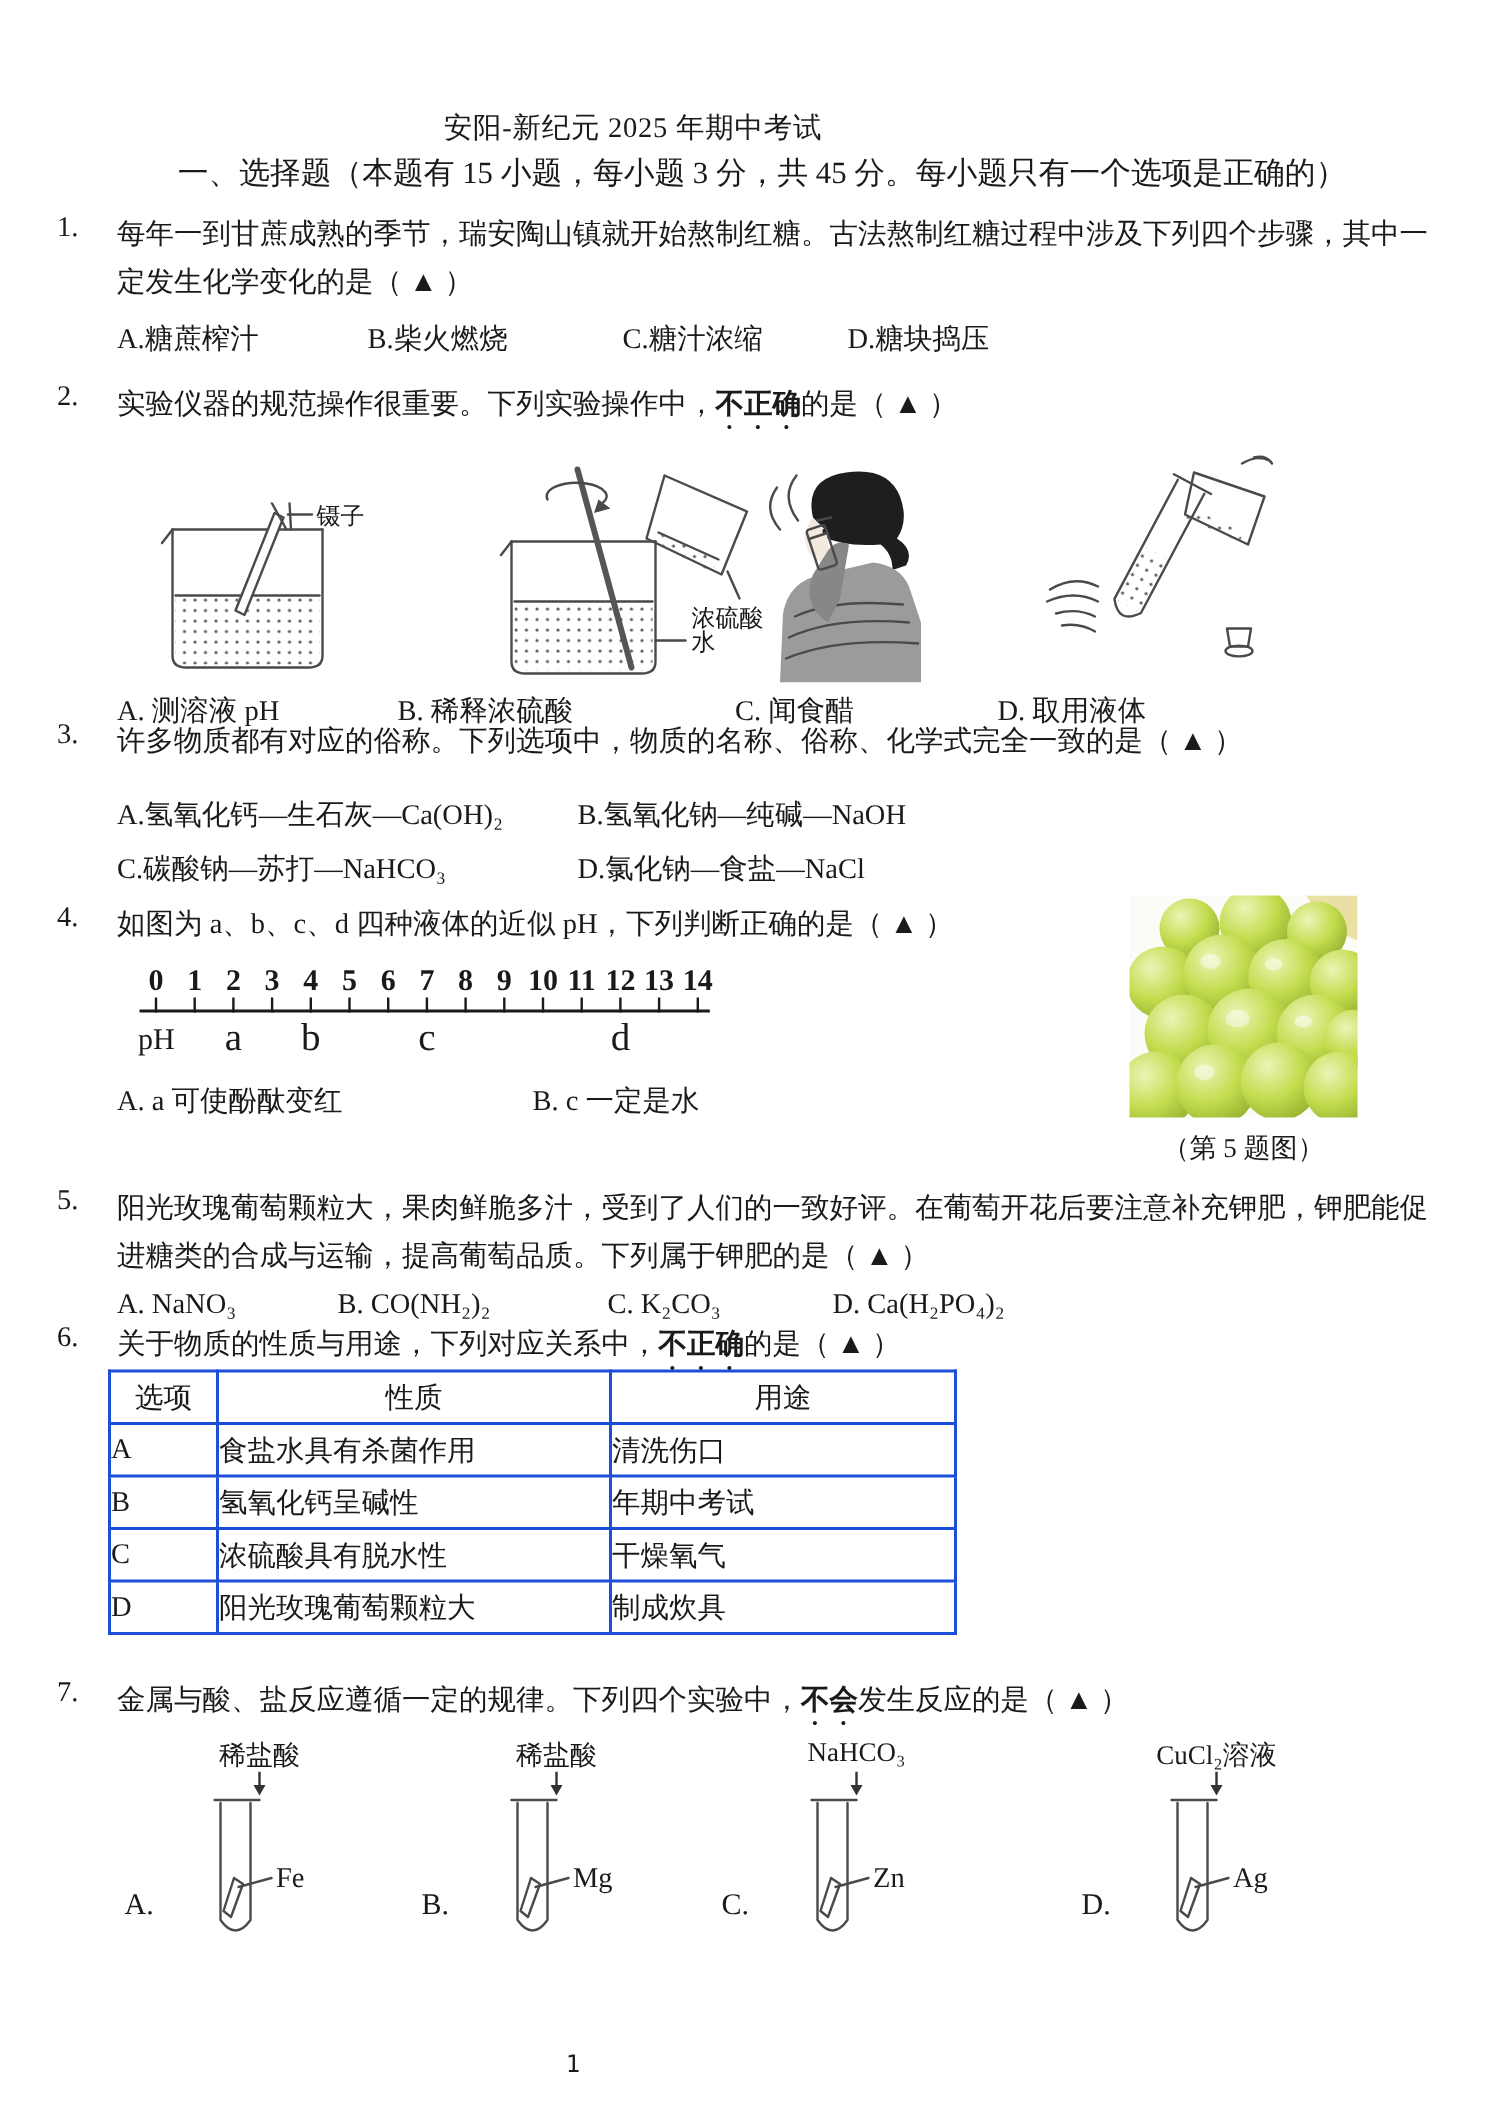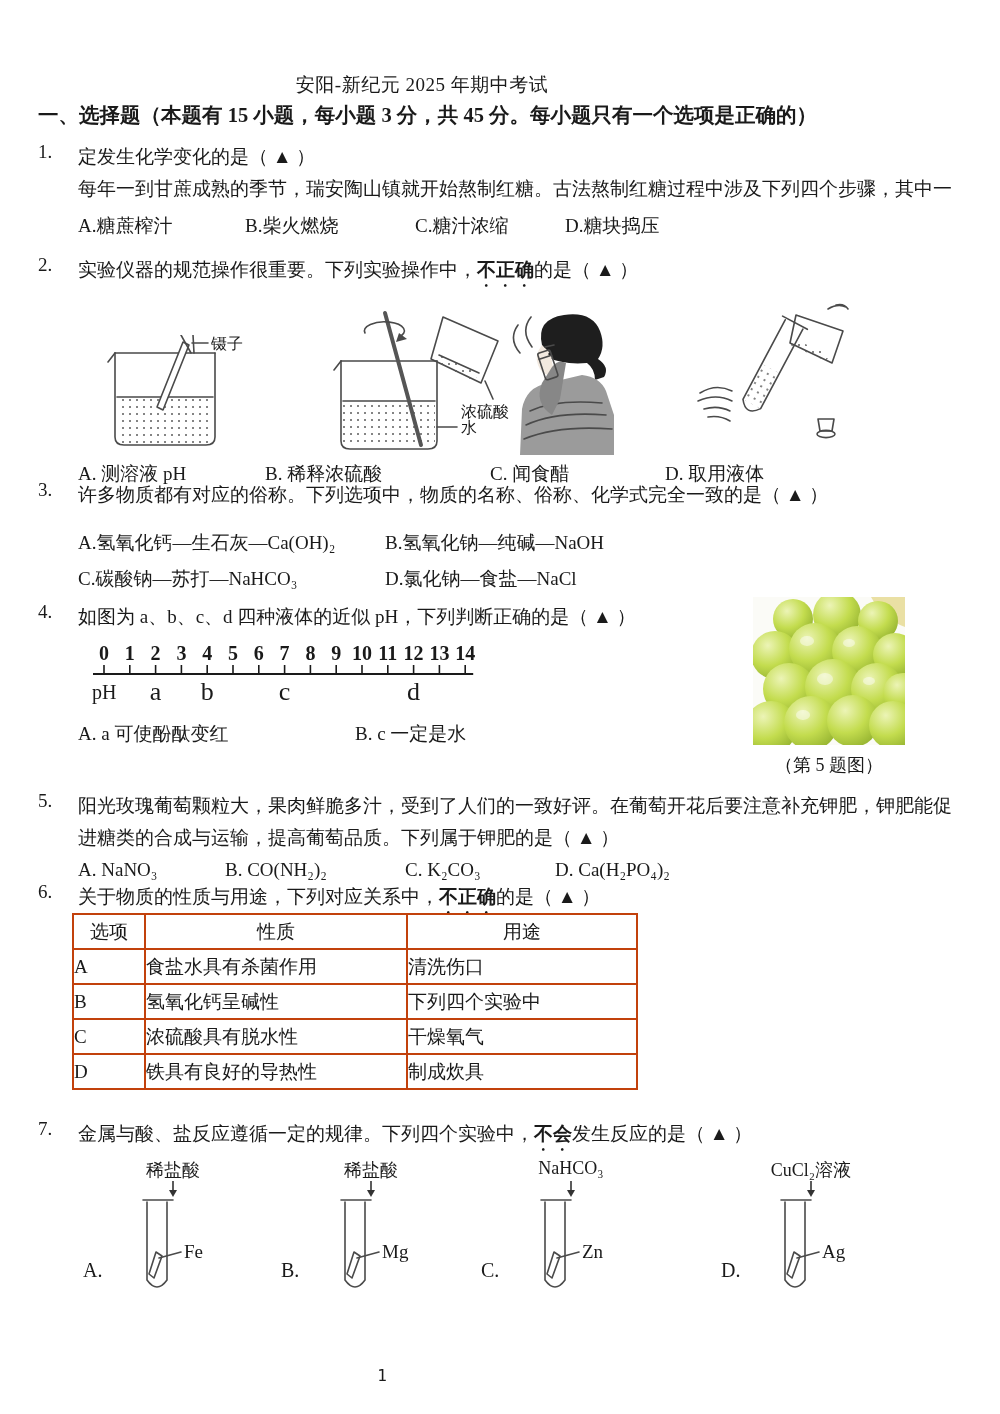--- a/index.html
+++ b/index.html
@@ -3,21 +3,21 @@
 <meta charset="utf-8">
 <style>
   html,body{margin:0;padding:0;background:#ffffff;}
   .page{
     position:relative;width:1000px;height:1414px;margin:0 auto;background:#ffffff;
     font-family:"Liberation Serif","DejaVu Serif",serif;color:#1a1a1a;font-size:19px;
     overflow:hidden;
   }
   .abs{position:absolute;}
   .title{top:72px;left:0;width:844px;text-align:center;font-size:19px;letter-spacing:.5px;}
-  .heading{top:101px;left:38px;width:940px;font-weight:700;font-size:20.5px;}
+  .heading{top:101px;left:38px;width:940px;font-weight:400;font-size:20.5px;text-align:center;}
   .q{left:38px;width:935px;display:flex;}
   .qnum{width:40px;flex:none;}
   .qbody{flex:1;}
   .qline{line-height:32px;}
   .em{font-weight:700;text-emphasis:filled dot;-webkit-text-emphasis:filled dot;
       text-emphasis-position:under right;-webkit-text-emphasis-position:under;}
   .optrow{display:flex;white-space:nowrap;}
   .optrow span{display:inline-block;}
   .q1opts span:nth-child(1){width:167px;}
   .q1opts span:nth-child(2){width:170px;}
@@ -35,21 +35,21 @@
   .svgtxt{font-family:"Liberation Serif","DejaVu Serif",serif;fill:#1a1a1a;stroke:none;}
   
   .ph-num{font-size:20px;font-weight:700;fill:#1a1a1a;}
   .ph-mark{font-size:26px;fill:#1a1a1a;}
   .ph-ph{font-size:20px;fill:#1a1a1a;}
   
   .grapebox{left:753px;top:597px;width:152px;}
   .grapecap{text-align:center;margin-top:8px;font-size:18px;}
   
   table.q6t{border-collapse:collapse;table-layout:fixed;}
-  table.q6t th,table.q6t td{border:2px solid #c2410c;font-weight:400;
+  table.q6t th,table.q6t td{border:2px solid #1d4ed8;font-weight:400;
     height:33px;padding:0;font-size:19px;}
   
   .exprow{position:relative;left:38px;width:935px;height:140px;}
   .experiment{position:absolute;top:0;width:200px;height:140px;}
   .exp-sol{position:absolute;top:0;left:20px;width:140px;text-align:center;font-size:18px;white-space:nowrap;}
   .exp-arrow{position:absolute;top:23px;left:84px;}
   .exp-tube{position:absolute;top:38px;left:40px;}
   .exp-letter{position:absolute;bottom:16px;left:0;font-size:20px;}
   .pagenum{top:1366px;left:352px;width:60px;text-align:center;font-family:"DejaVu Sans Mono",monospace;font-size:16px;}
 </style>
@@ -57,22 +57,22 @@
 <body>
 
 <div class="page">
 
   <div class="abs title">安阳-新纪元 2025 年期中考试</div>
   <div class="abs heading">一、选择题（本题有 15 小题，每小题 3 分，共 45 分。每小题只有一个选项是正确的）</div>
 
   <div class="abs q" style="top:141px;">
     <div class="qnum">1.</div>
     <div class="qbody">
+      <div class="qline">每年一到甘蔗成熟的季节，瑞安陶山镇就开始熬制红糖。古法熬制红糖过程中涉及下列四个步骤，其中一</div>
       <div class="qline">定发生化学变化的是（ ▲ ）</div>
-      <div class="qline">每年一到甘蔗成熟的季节，瑞安陶山镇就开始熬制红糖。古法熬制红糖过程中涉及下列四个步骤，其中一</div>
       <div class="optrow q1opts" style="margin-top:8px;">
         <span>A.糖蔗榨汁</span>
         <span>B.柴火燃烧</span>
         <span>C.糖汁浓缩</span>
         <span>D.糖块捣压</span>
       </div>
     </div>
   </div>
 
   <div class="abs q" style="top:254px;">
@@ -300,30 +300,30 @@
       <th>用途</th>
     </tr>
     <tr>
       <td>A</td>
       <td>食盐水具有杀菌作用</td>
       <td>清洗伤口</td>
     </tr>
     <tr>
       <td>B</td>
       <td>氢氧化钙呈碱性</td>
-      <td>下列四个实验中</td>
+      <td>年期中考试</td>
     </tr>
     <tr>
       <td>C</td>
       <td>浓硫酸具有脱水性</td>
       <td>干燥氧气</td>
     </tr>
     <tr>
       <td>D</td>
-      <td>铁具有良好的导热性</td>
+      <td>阳光玫瑰葡萄颗粒大</td>
       <td>制成炊具</td>
     </tr>
   </tbody>
     </table>
 
   <div class="abs q" style="top:1118px;">
     <div class="qnum">7.</div>
     <div class="qbody">
       <div class="qline"><span>金属与酸、盐反应遵循一定的规律。下列四个实验中，</span><span class="em">不会</span><span>发生反应的是（ ▲ ）</span></div>
     </div>

